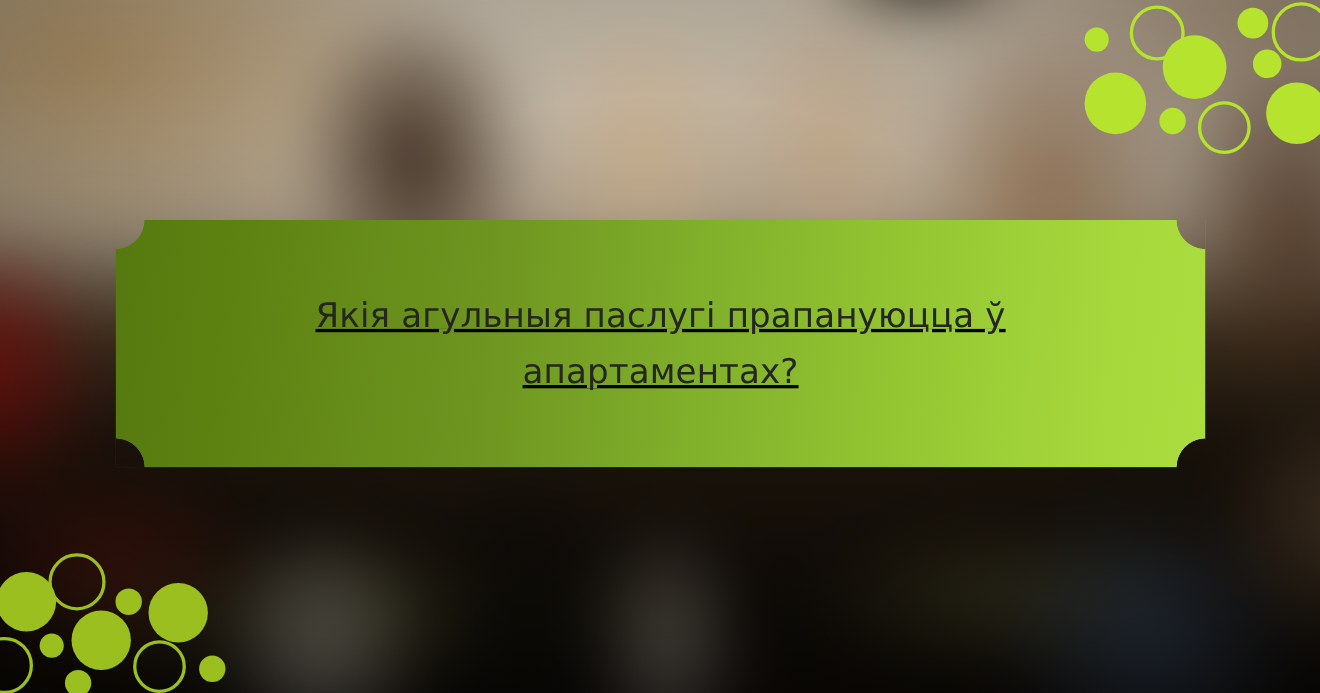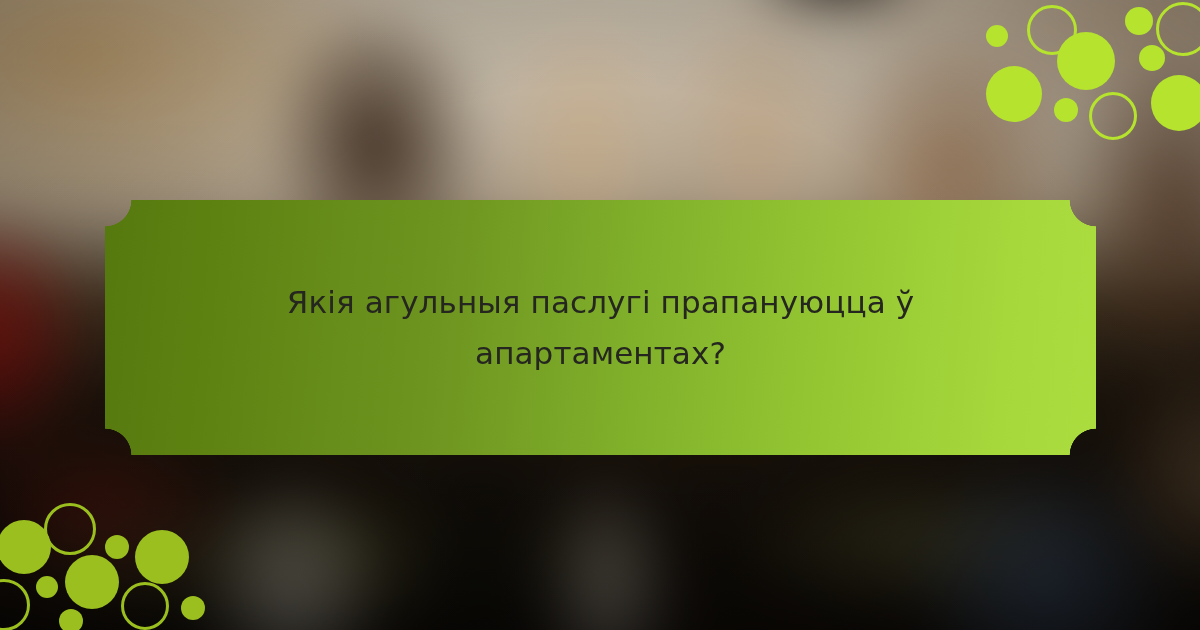--- a/index.html
+++ b/index.html
@@ -119,21 +119,21 @@
   .dot.fill  { background:var(--dotcolor); }
   .dot.ring  { background:transparent; border:3px solid var(--dotcolor); }
 
   #dots-top-right { right:0; top:0; width:220px; height:130px; --dotcolor:#b5e32e; }
   #dots-bottom-left { left:0; bottom:0; width:240px; height:145px; --dotcolor:#9abf1e; }
 
   
   #question-card {
     position:absolute;
     left:105px; top:200px;
-    width:991px; height:255px;
+    width:991px; height:225px;
     background:linear-gradient(95deg,
         #56790f 0%,
         #5d8111 10%,
         #6e9520 34%,
         #7fae2a 52%,
         #94c632 72%,
         #a6d83c 90%,
         #abdd3f 100%);
     display:flex;
     align-items:center;
@@ -144,20 +144,21 @@
       radial-gradient(circle 26px at 100% 0,   transparent 0 26px, #000 26.6px),
       radial-gradient(circle 26px at 0 100%,   transparent 0 26px, #000 26.6px),
       radial-gradient(circle 26px at 100% 100%,transparent 0 26px, #000 26.6px);
     -webkit-mask-composite:source-in;
     mask:
       radial-gradient(circle 26px at 0 0,      transparent 0 26px, #000 26.6px),
       radial-gradient(circle 26px at 100% 0,   transparent 0 26px, #000 26.6px),
       radial-gradient(circle 26px at 0 100%,   transparent 0 26px, #000 26.6px),
       radial-gradient(circle 26px at 100% 100%,transparent 0 26px, #000 26.6px);
     mask-composite:intersect;
+    text-decoration:underline;
   }
 
   #question-text {
     font-family:"DejaVu Sans", sans-serif;
     font-size:31px;
     font-weight:400;
     line-height:1.62;
     color:#25261f;
     text-align:center;
     max-width:700px;

